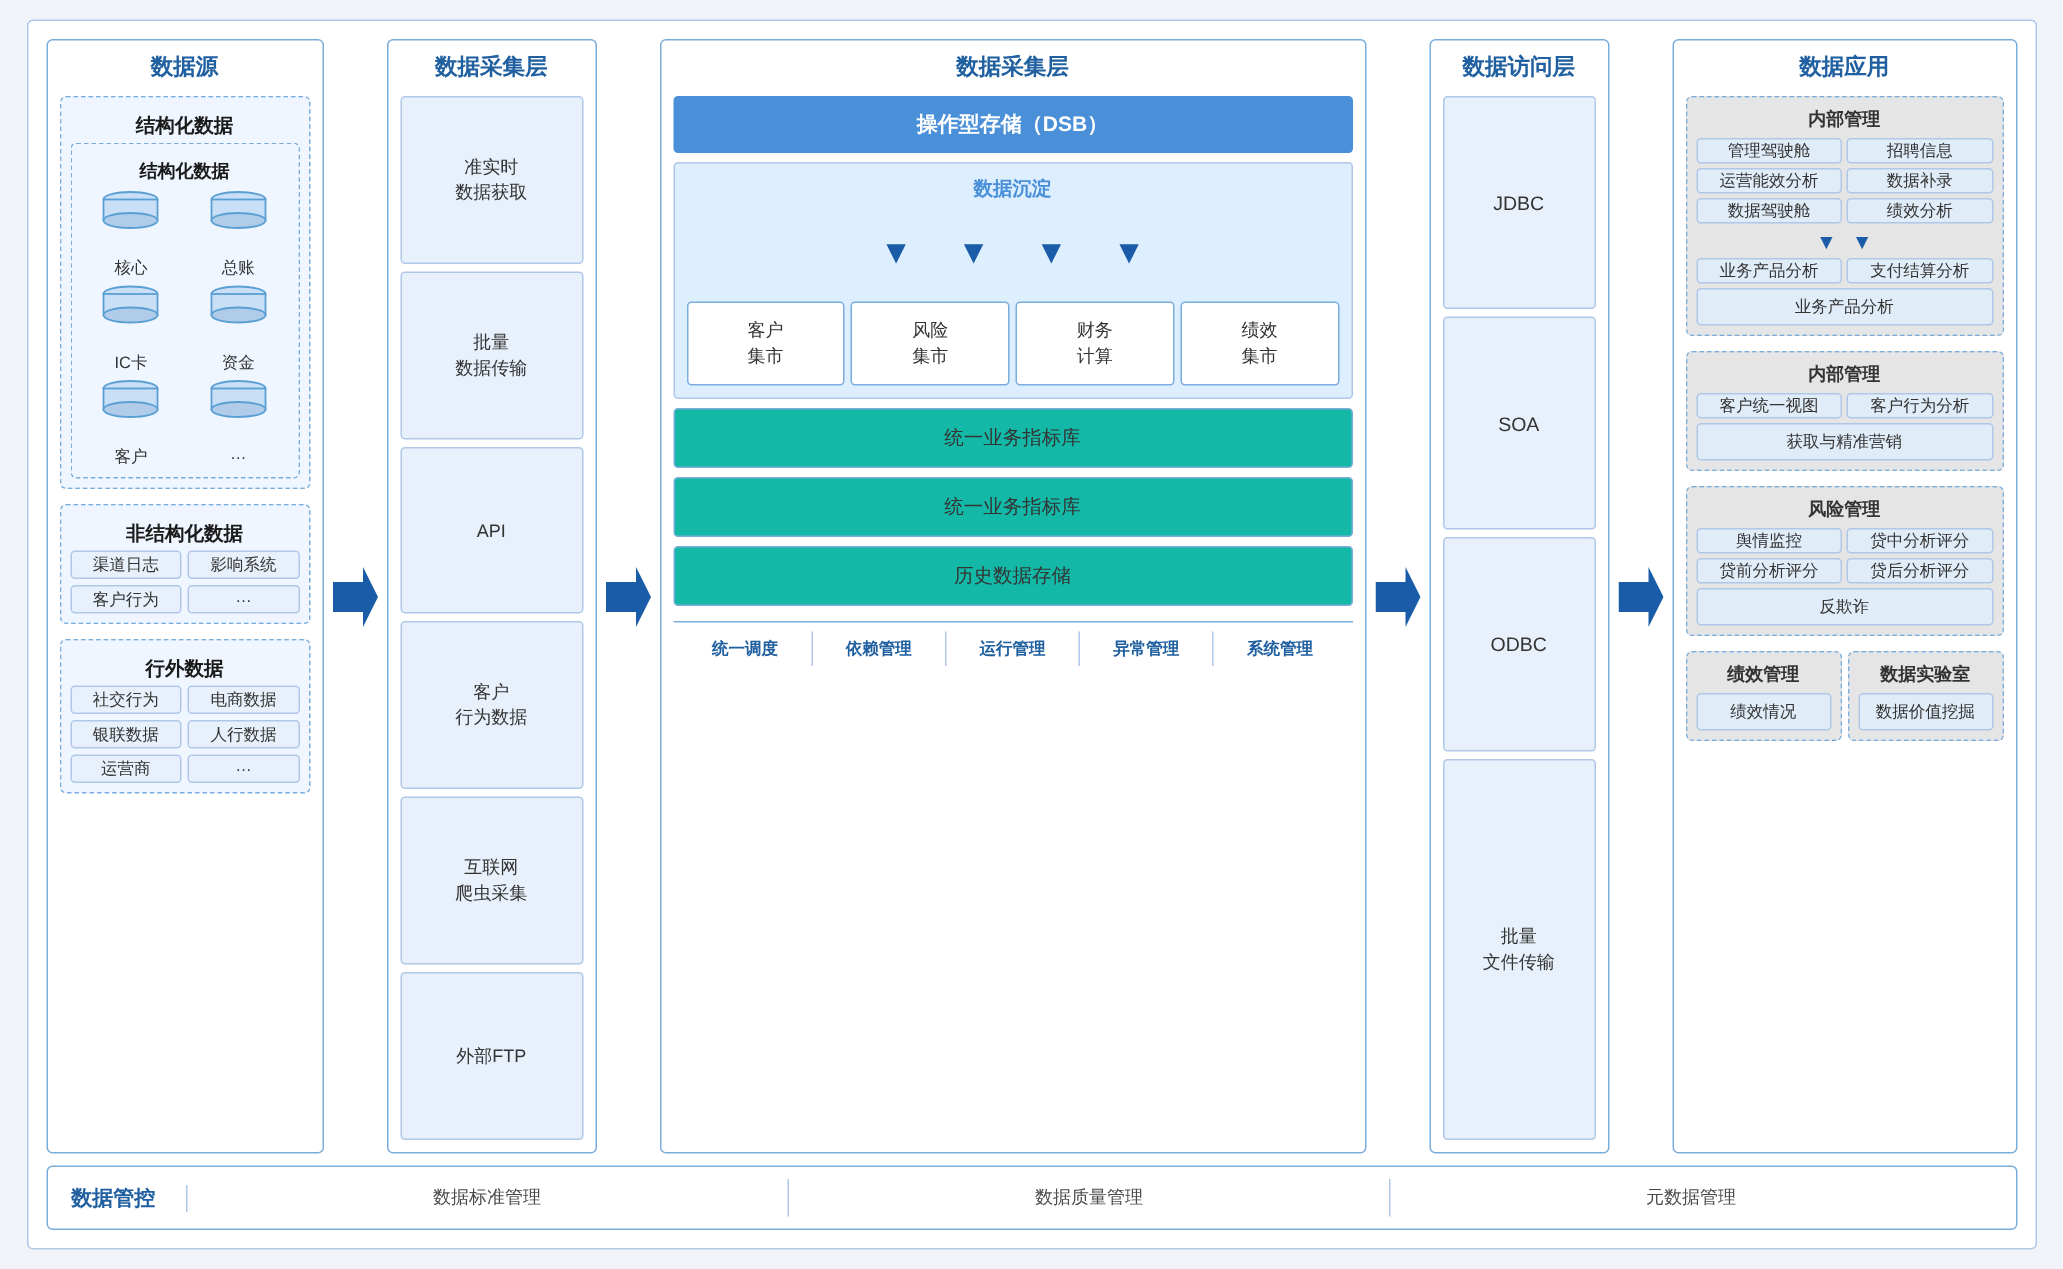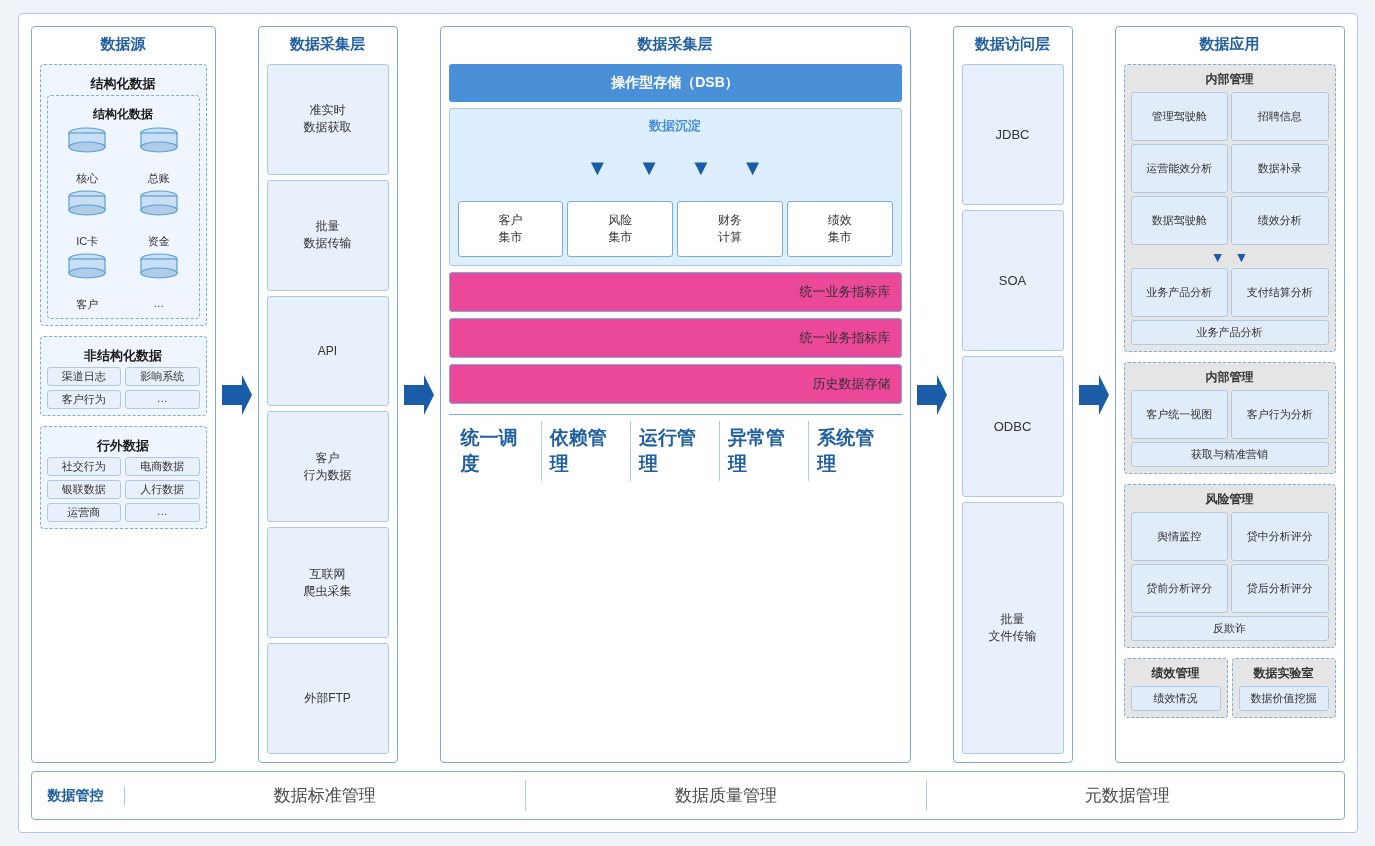--- a/index.html
+++ b/index.html
@@ -174,25 +174,25 @@
       background: #fff;
       border: 1.5px solid #7aaddb;
       border-radius: 3px;
       font-size: 12px;
       color: #333;
       text-align: center;
       padding: 10px 4px;
       line-height: 1.4;
     }
     .center-large-box {
-      background: #ec4899;
+      background: #14b8a6;
       border: 1.5px solid #7aaddb;
       border-radius: 3px;
       padding: 10px;
-      text-align: right;
+      text-align: center;
       font-size: 13px;
       color: #333;
       width: 100%;
     }
     
     .col-access {
       width: 120px;
     }
     .access-item {
       background: #e8f0fb;
@@ -243,21 +243,21 @@
       grid-template-columns: 1fr 1fr;
       gap: 3px;
     }
     .app-tag {
       background: #e0ecf8;
       border: 1px solid #b0c8e8;
       border-radius: 3px;
       font-size: 11px;
       color: #333;
       text-align: center;
-      padding: 16px 2px;
+      padding: 0 2px;
     }
     .app-tag-full {
       background: #e0ecf8;
       border: 1px solid #b0c8e8;
       border-radius: 3px;
       font-size: 11px;
       color: #333;
       text-align: center;
       padding: 4px 2px;
       grid-column: 1 / -1;
@@ -278,22 +278,22 @@
       border-radius: 4px;
       padding: 8px 16px;
       display: flex;
       flex-direction: row;
       align-items: center;
       gap: 0;
       background: #fff;
     }
     .bottom-bar-item {
       flex: 1;
-      text-align: left;
-      font-size: 19px;
+      text-align: center;
+      font-size: 11px;
       color: #2060a0;
       font-weight: bold;
       padding: 4px 8px;
       border-right: 1px solid #b0c8e8;
     }
     .bottom-bar-item:last-child {
       border-right: none;
     }
     
     .governance-bar {
@@ -311,21 +311,21 @@
       font-weight: bold;
       color: #2060a0;
       padding-right: 20px;
       border-right: 1px solid #b0c8e8;
       min-width: 70px;
       text-align: center;
     }
     .gov-item {
       flex: 1;
       text-align: center;
-      font-size: 17px;
+      font-size: 12px;
       color: #4a4a4a;
       padding: 4px 8px;
       border-right: 1px solid #b0c8e8;
     }
     .gov-item:last-child {
       border-right: none;
     }
     
     .flex-col { display: flex; flex-direction: column; gap: 5px; flex: 1; }
     .bold { font-weight: bold; }

